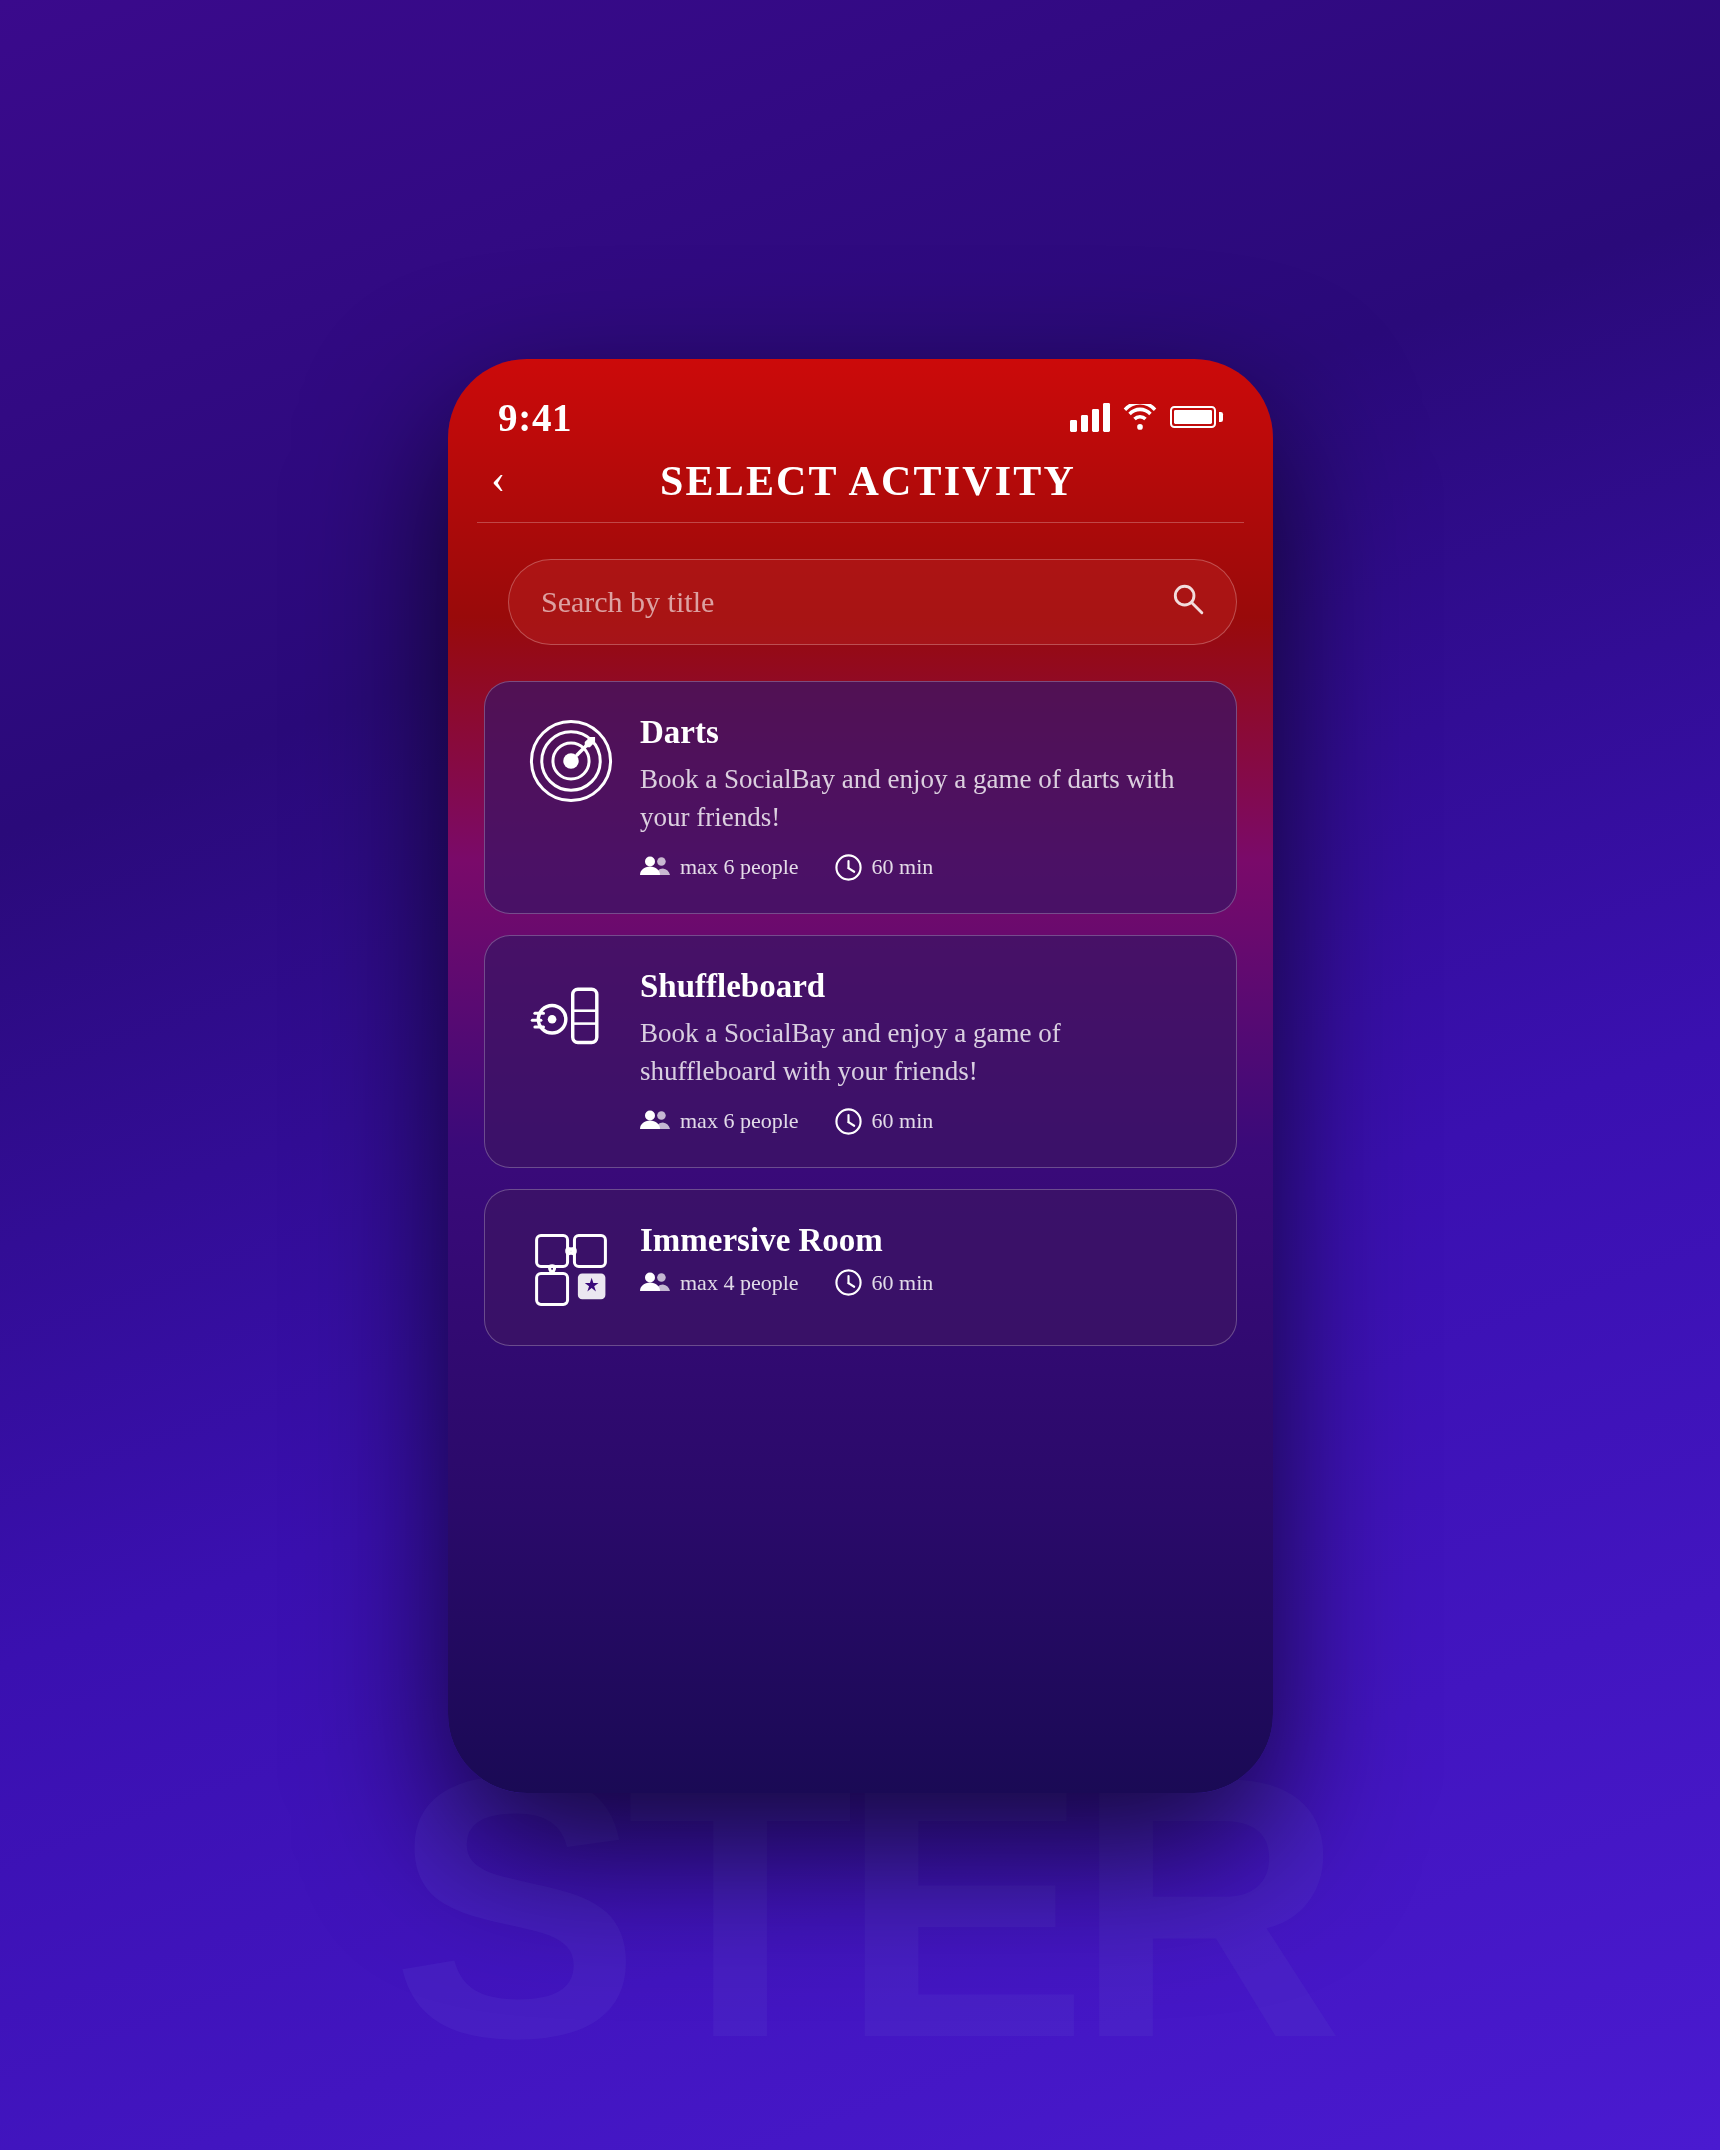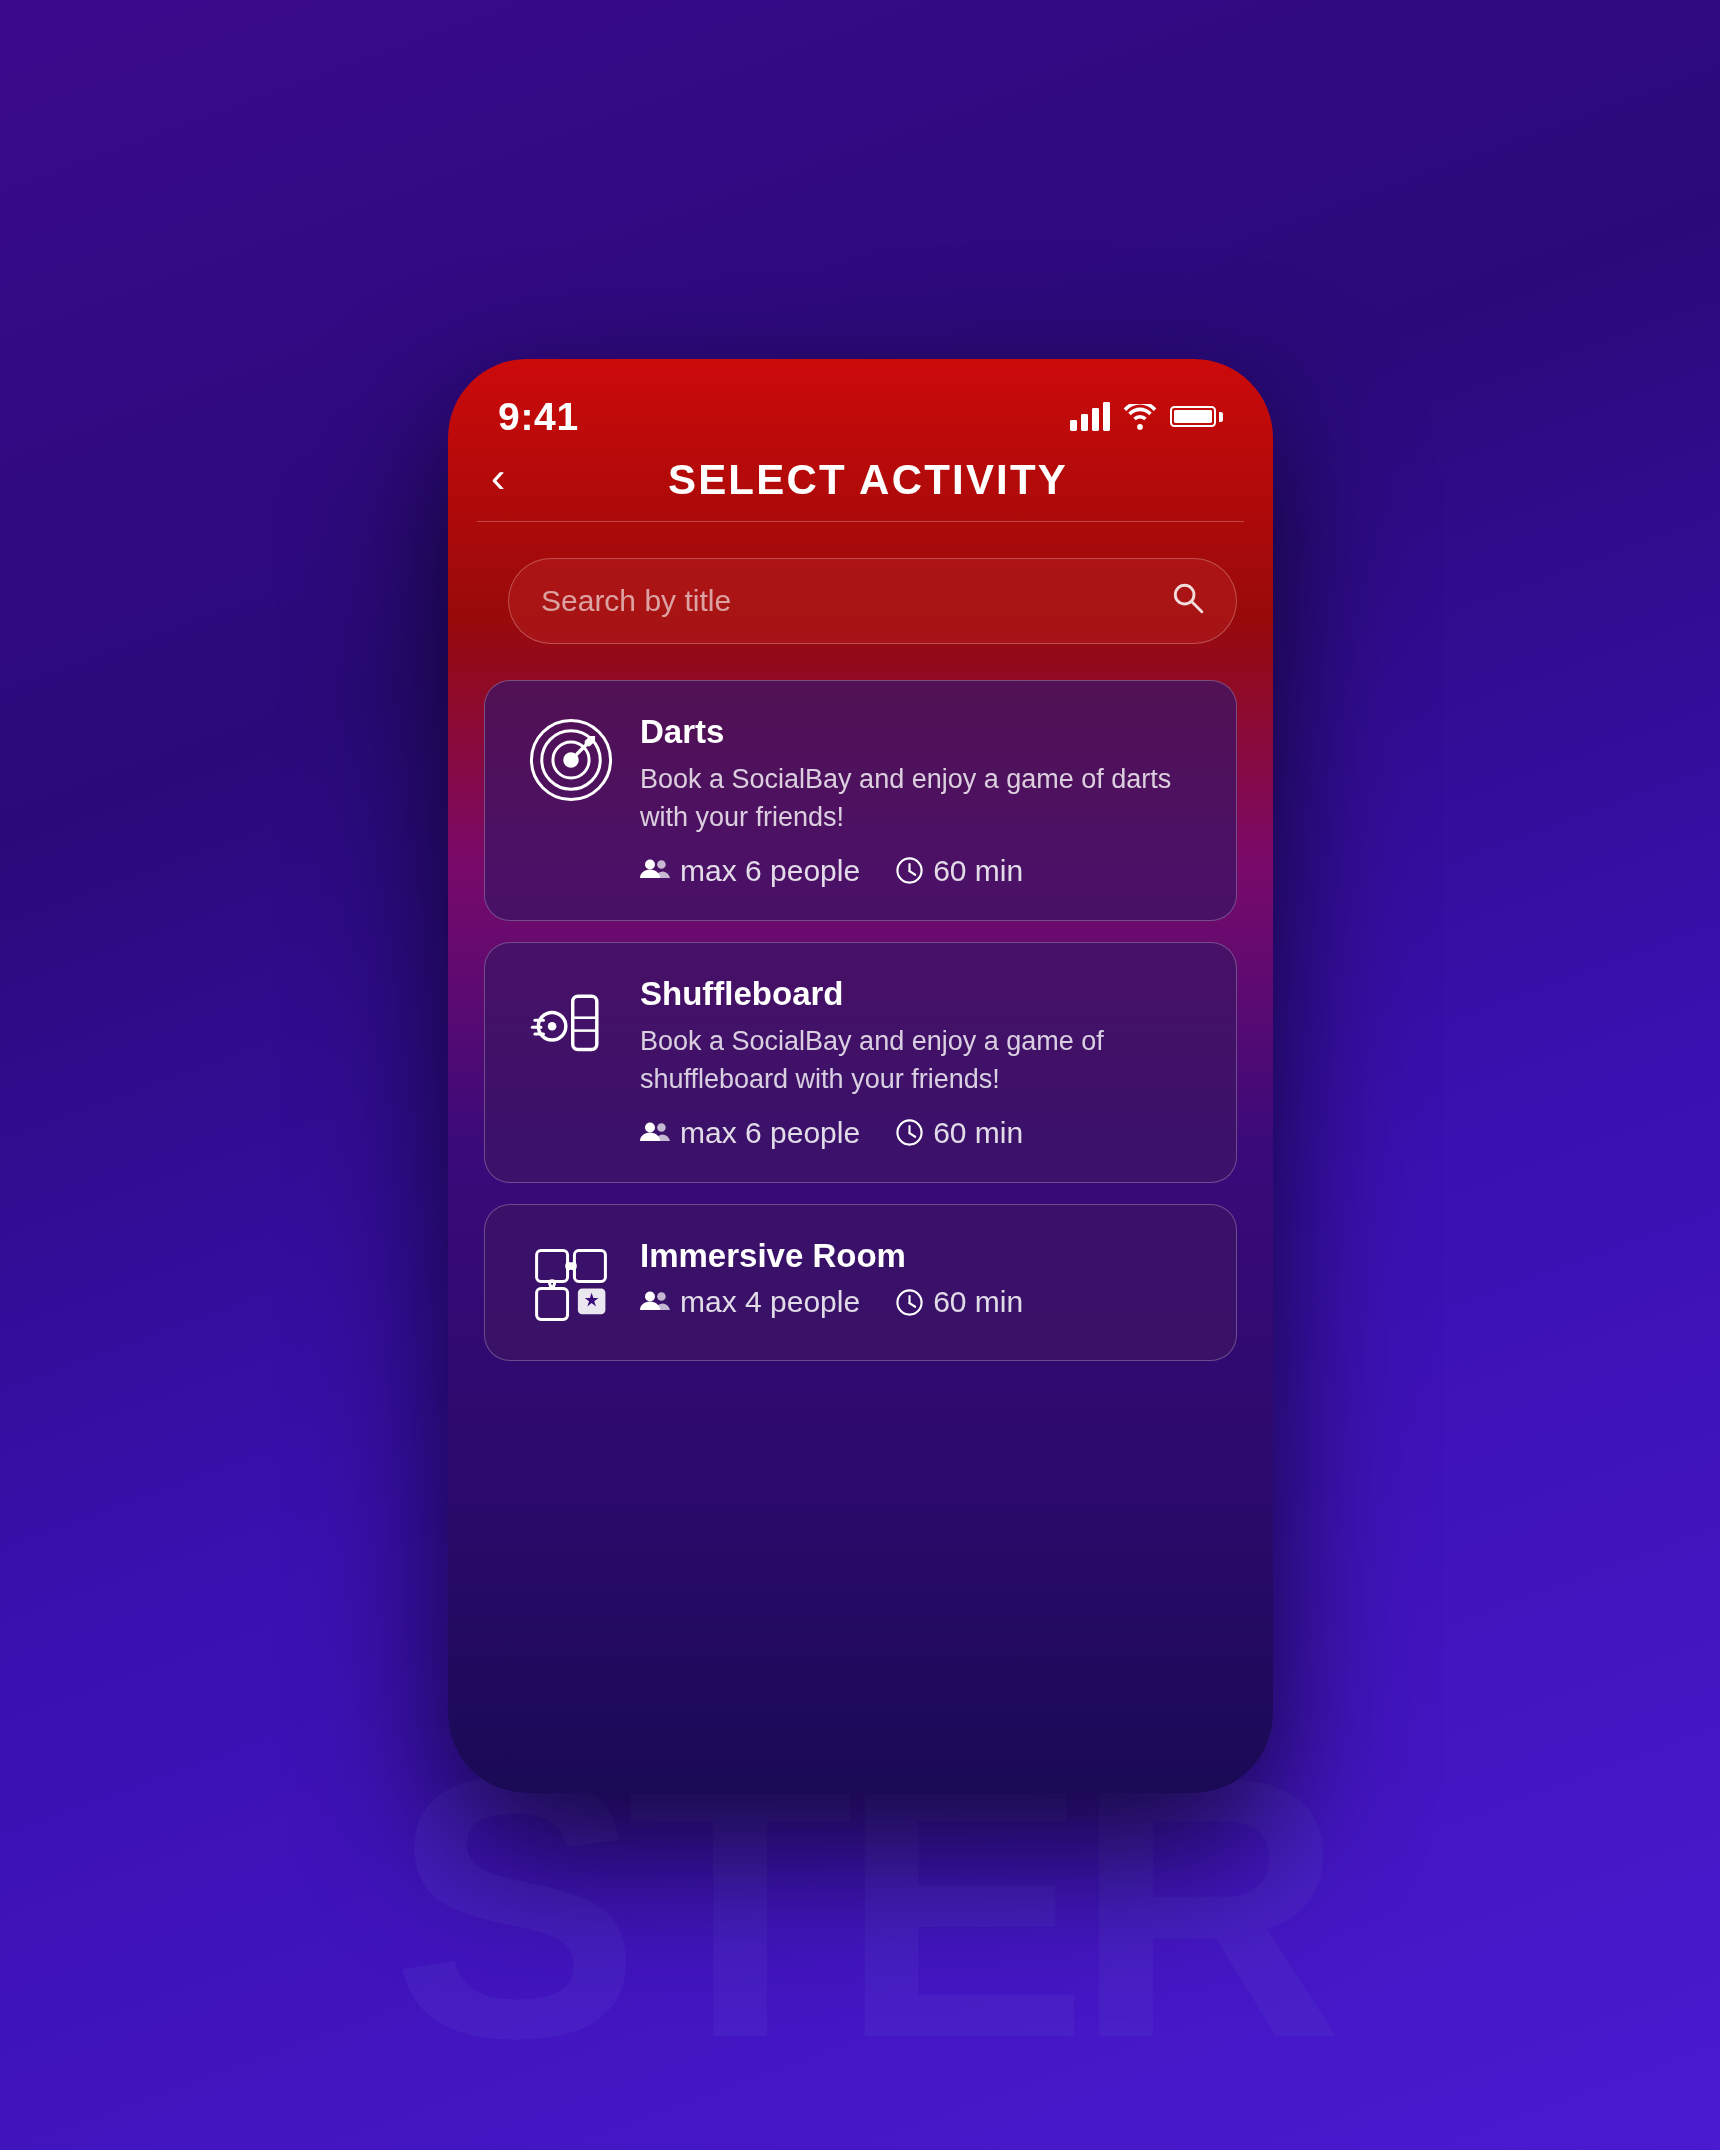--- a/index.html
+++ b/index.html
@@ -35,20 +35,21 @@
 
     .phone {
       width: 825px;
       height: 1434px;
       background: linear-gradient(180deg, #cc0a0a 0%, #990a0a 18%, #7a0a6a 35%, #3a0a7a 55%, #2a0a6a 80%, #1a0a55 100%);
       border-radius: 79px;
       position: relative;
       z-index: 1;
       box-shadow: 0 57px 143px rgba(0,0,0,0.7);
       overflow: hidden;
+      font-family: Liberation Serif, serif;
     }
 
     
     .status-bar {
       display: flex;
       justify-content: space-between;
       align-items: center;
       padding: 36px 50px 14.3px;
       color: white;
     }
@@ -238,21 +239,21 @@
       display: flex;
       align-items: center;
       gap: 36px;
     }
 
     .meta-item {
       display: flex;
       align-items: center;
       gap: 10px;
       color: rgba(255,255,255,0.85);
-      font-size: 30px;
+      font-size: 22px;
     }
   </style>
 </head>
 <body>
 
 <div class="watermark">
   <div>VE</div>
   <div>STER</div>
 </div>
 

